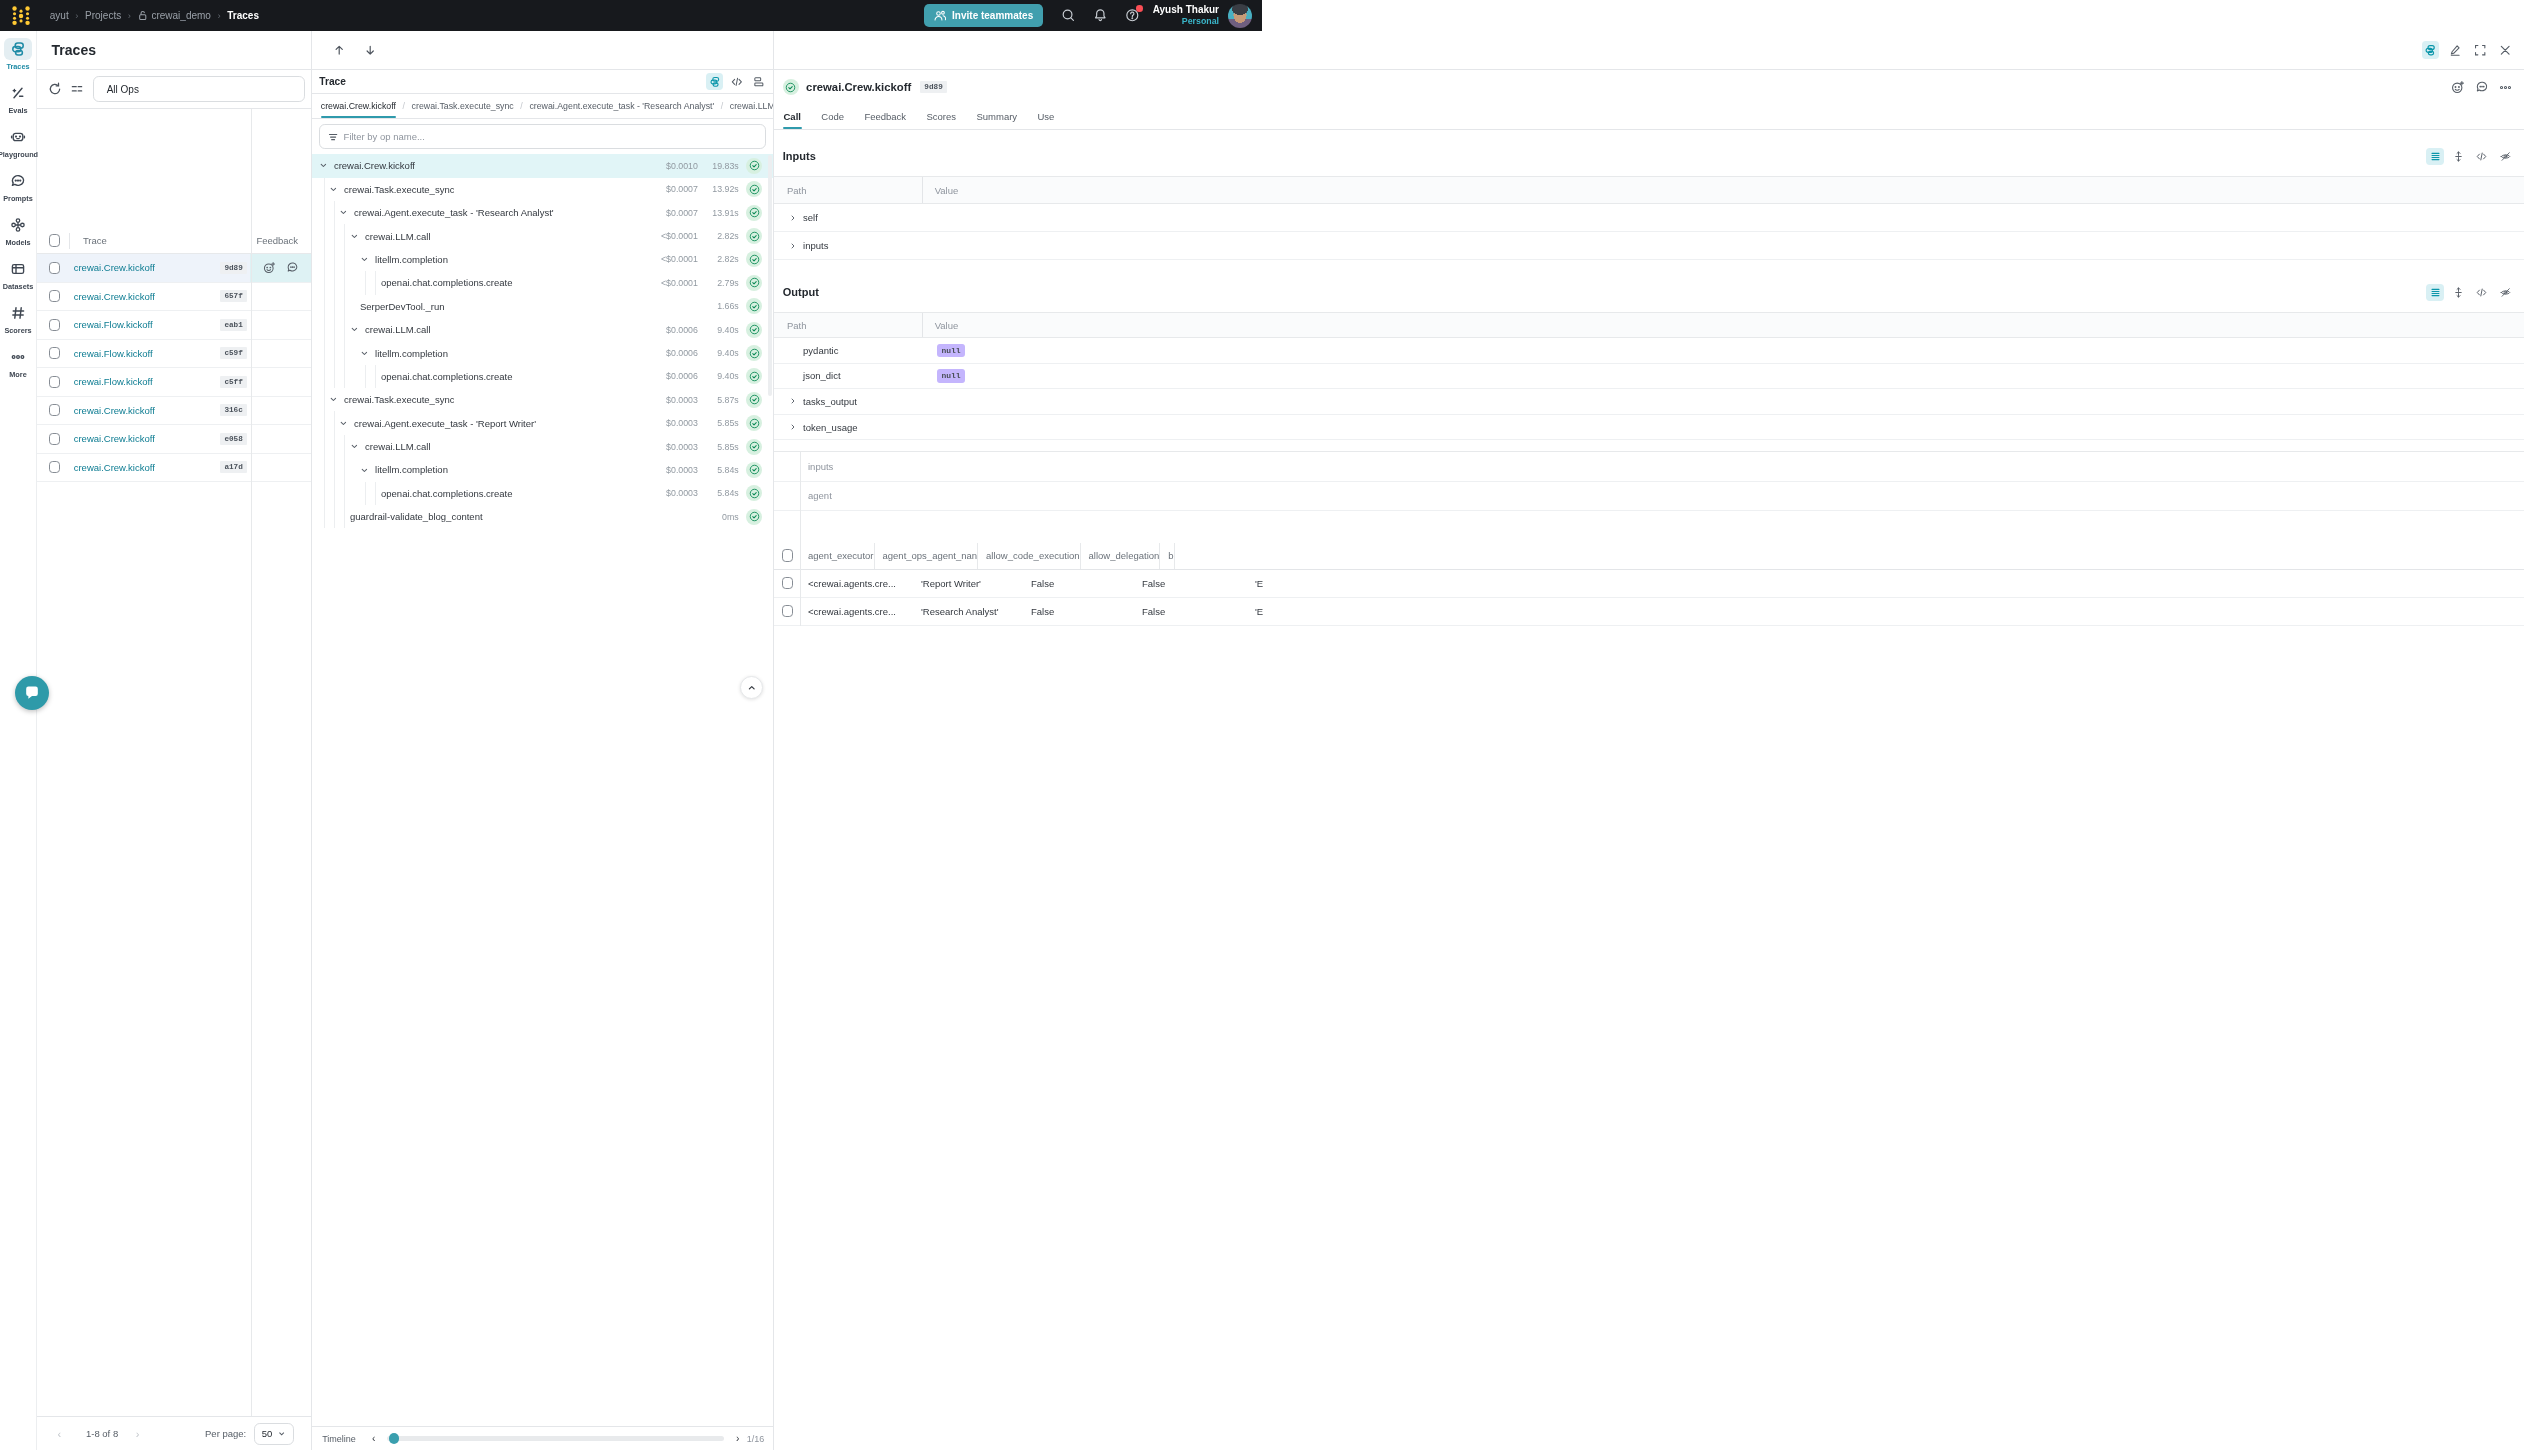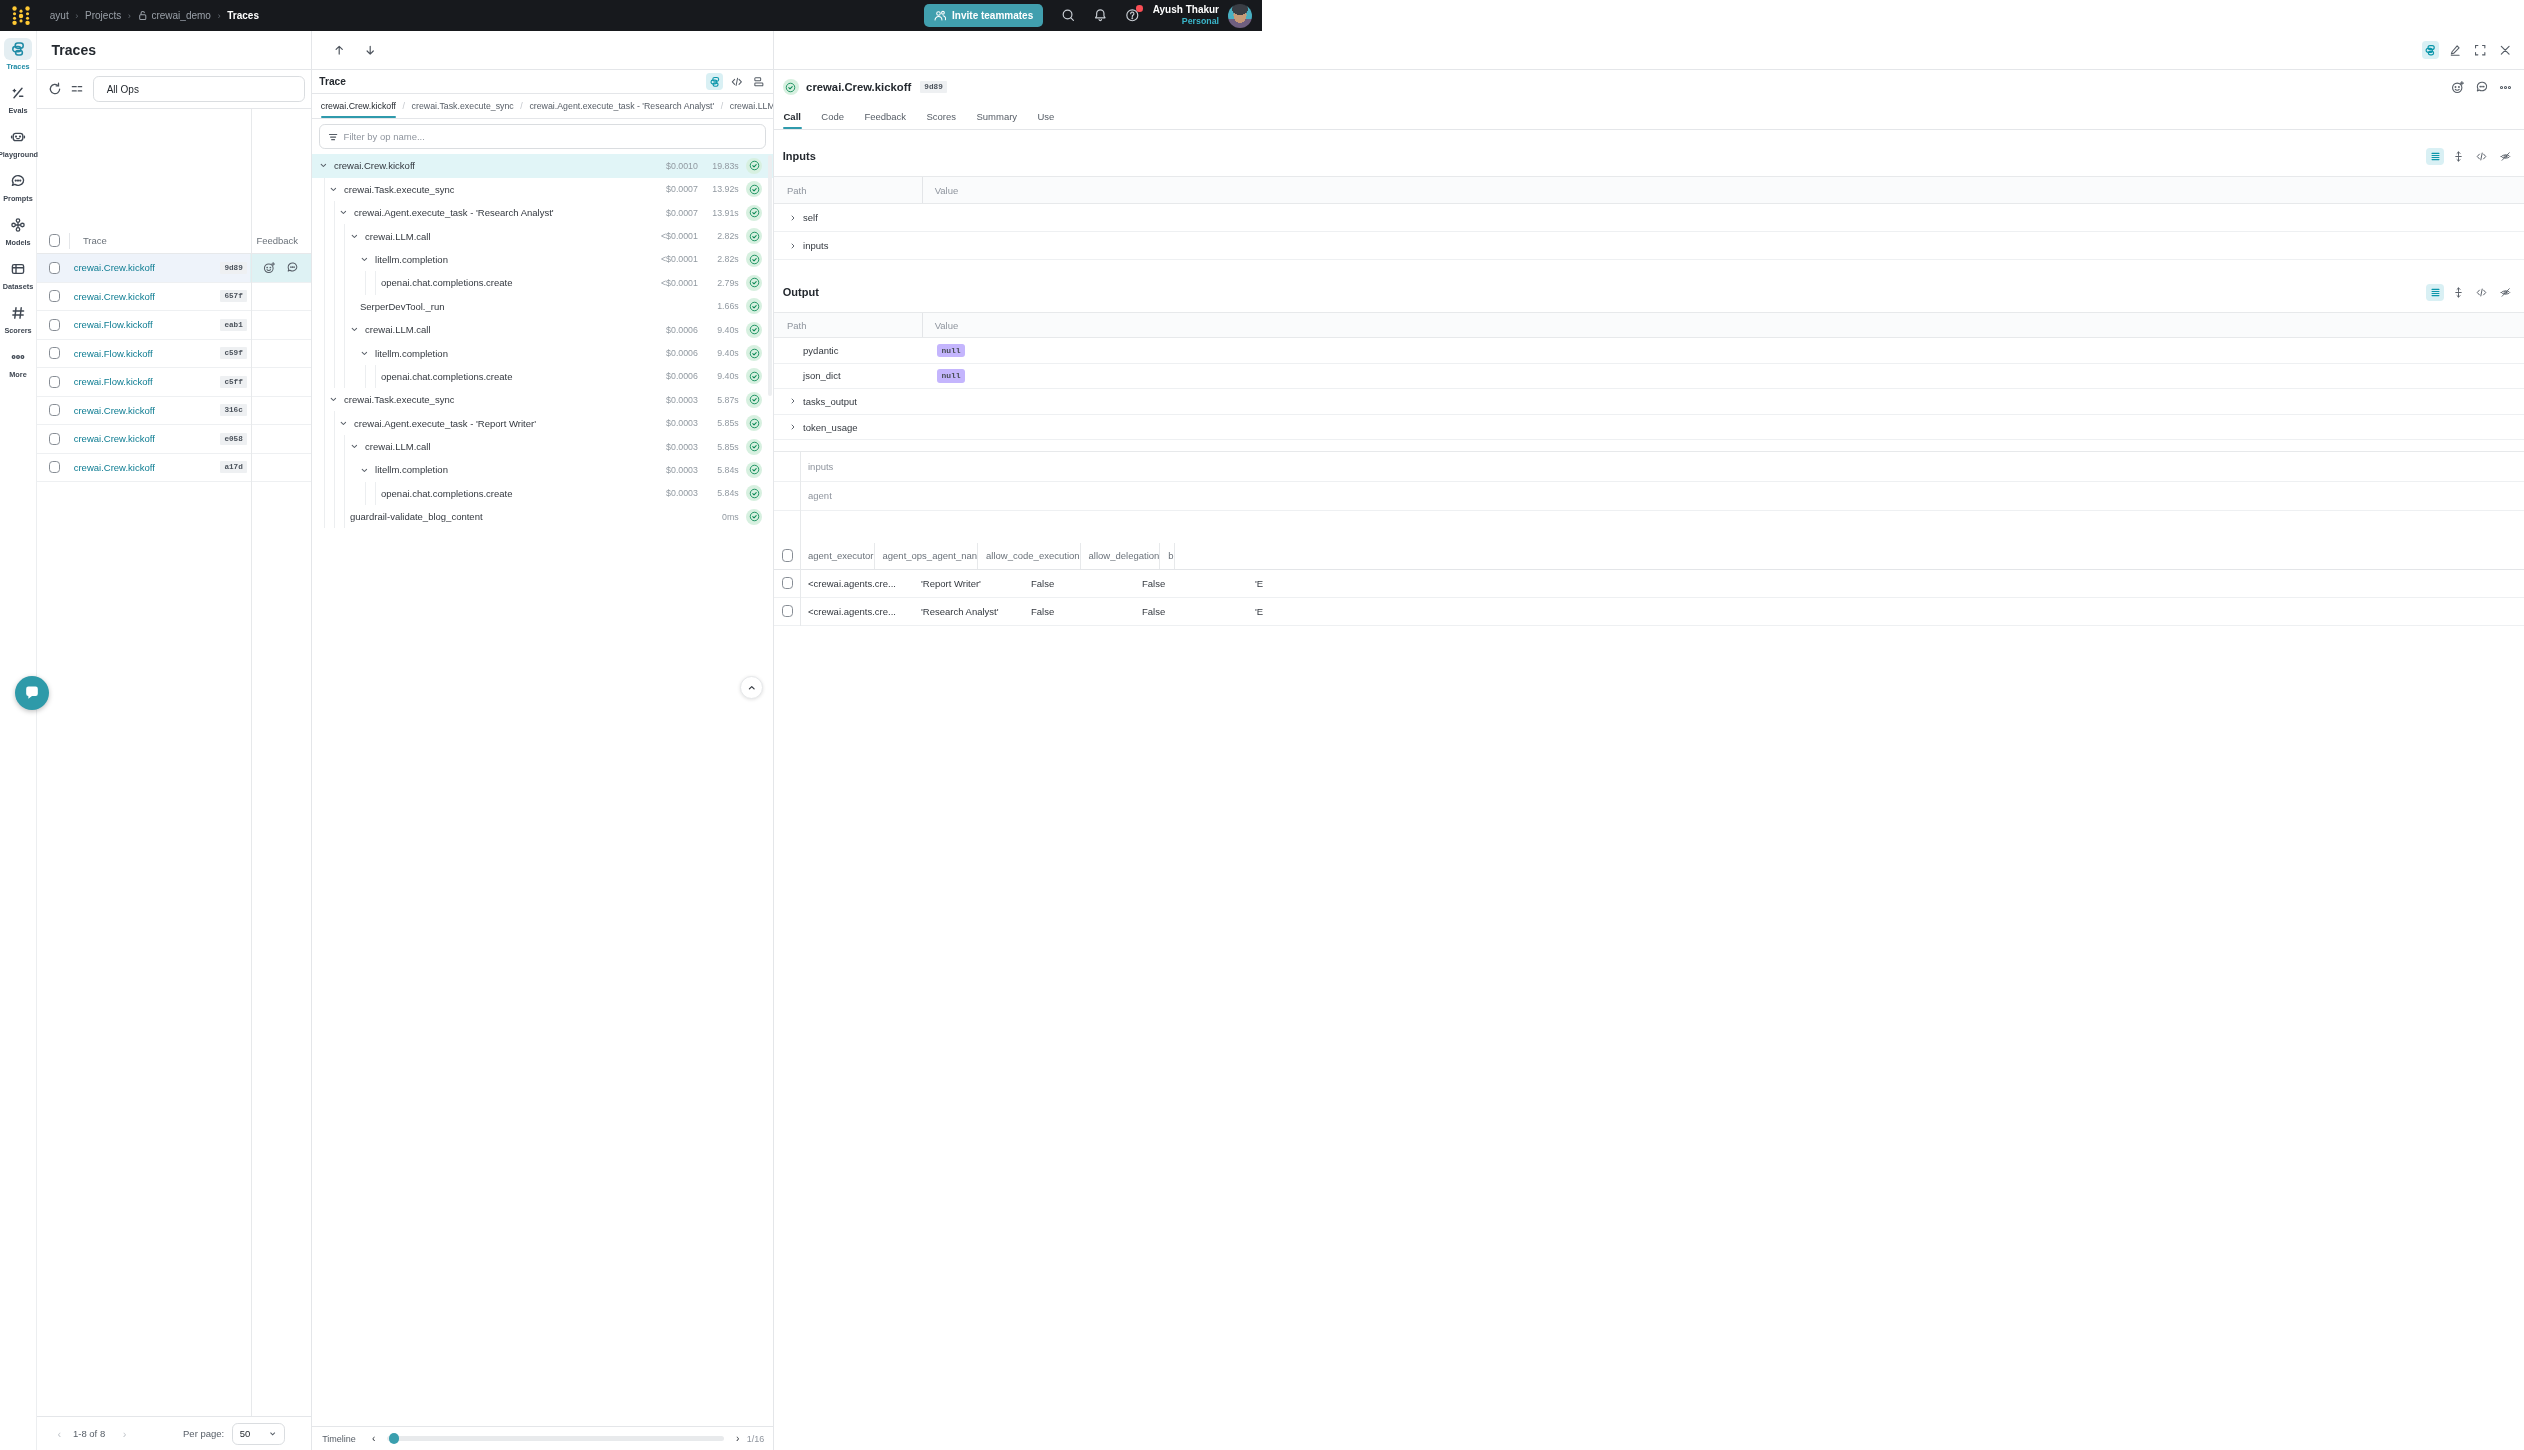--- a/index.html
+++ b/index.html
@@ -64,22 +64,22 @@
   .tr-main { width:214px; display:flex; align-items:center; overflow:hidden; }
   .tr-feedback { width:61px; display:flex; align-items:center; justify-content:center; gap:10.2px; }
   .trace-row.selected .tr-main { background:#eef3fa; }
   .trace-row.selected .tr-feedback { background:#def2f4; }
   .cbx { width:11px; height:12.4px; border:1.2px solid #878d95; border-radius:3.7px; background:#fff; flex:none; cursor:pointer; }
   .tr-name { margin-left:14px; font-size:9.5px; color:#0d7c92; white-space:nowrap; overflow:hidden; }
   .id-chip { margin-left:auto; margin-right:3px; background:#eef0f2; color:#4b525b; font-weight:700;
     font-family:"Liberation Mono",monospace; font-size:7.7px; padding:2.2px 4.4px; border-radius:1px; }
   .lp-footer { height:34px; border-top:0.7px solid #e4e6e9; display:flex; align-items:center; font-size:9.5px; color:#565d66; }
   .pg-chev { color:#c3c7cc; font-size:11px; cursor:pointer; padding:2.9px; }
-  .perpage-select { height:22px; border:0.7px solid #dadde0; border-radius:5.8px; margin-right:26px;
-    display:flex; align-items:center; gap:19px; padding:0 7.3px; font-size:9.5px; color:#24292f; cursor:pointer; }
+  .perpage-select { height:22px; border:0.7px solid #dadde0; border-radius:5.8px; margin-right:17px;
+    display:flex; align-items:center; gap:6px; padding:0 7.3px; font-size:9.5px; color:#24292f; cursor:pointer; }
 
   
   .mp-nav { height:39px; border-bottom:0.7px solid #e4e6e9; display:flex; align-items:center; padding-left:16px; gap:8.8px; }
   .mp-header { height:24px; border-bottom:0.7px solid #e4e6e9; display:flex; align-items:center; padding:0 5.8px 0 7.3px; }
   .mp-title { font-size:10.2px; font-weight:700; color:#24292f; }
   .hdr-icons { margin-left:auto; display:flex; align-items:center; gap:4.4px; }
   .icon-btn { width:17.5px; height:17.5px; border-radius:3.7px; display:flex; align-items:center; justify-content:center; cursor:pointer; }
   .icon-btn.active { background:#d9f0f4; }
   .mp-crumbs { height:25px; border-bottom:0.7px solid #e4e6e9; display:flex; align-items:center; padding-left:8.8px;
     white-space:nowrap; overflow:hidden; }
@@ -467,21 +467,21 @@
           </div>
           <div class="tr-feedback">
             
             
           </div>
         </div>
     </div>
   </div>
   <div class="lp-footer">
     <span class="pg-chev" style="margin-left:17.5px">‹</span>
-    <span style="margin-left:9px">1-8 of 8</span>
+    <span style="margin-left:22px">1-8 of 8</span>
     <span class="pg-chev" style="margin-left:14.6px">›</span>
     <span style="margin-left:auto; margin-right:7.3px;">Per page:</span>
     <div class="perpage-select">
       <span>50</span>
       <svg width="7.3" height="7.3" viewBox="0 0 10 10" fill="none" stroke="#565d66" stroke-width="1.4">
           <path d="M2 3.5 L5 6.5 L8 3.5"></path>
         </svg>
     </div>
   </div>
 </div>

